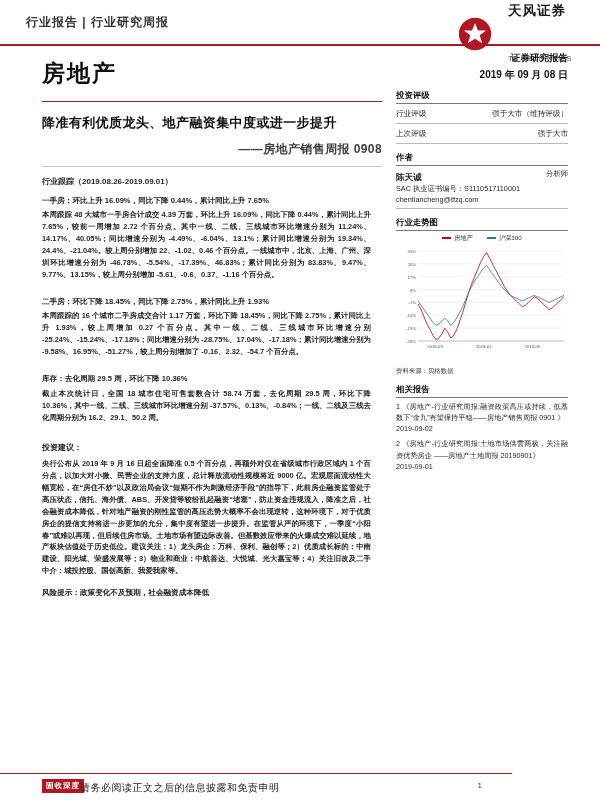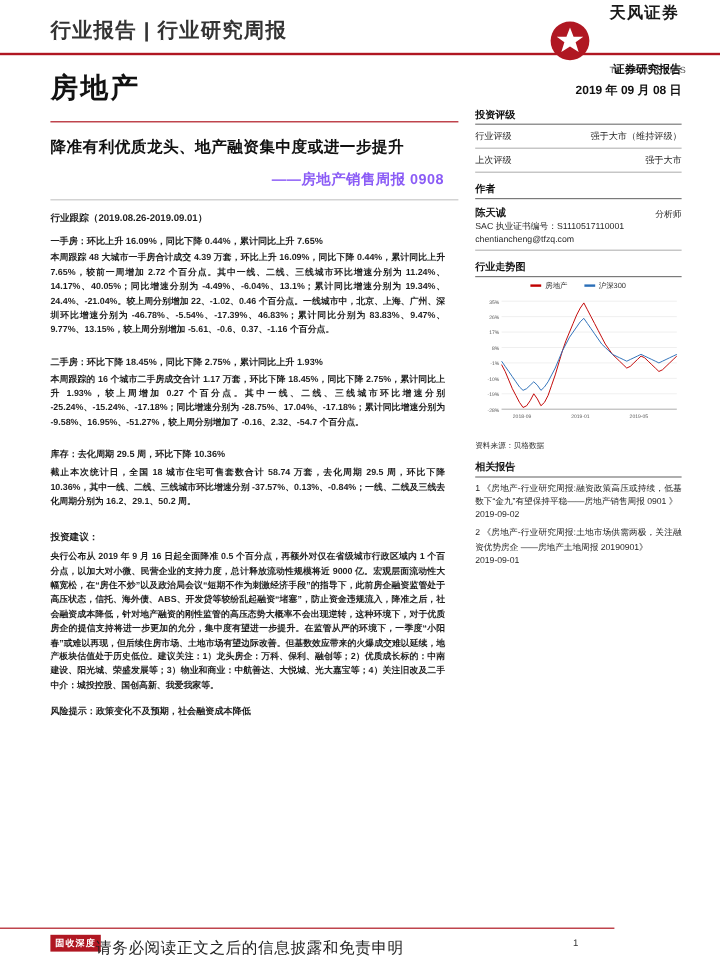--- a/index.html
+++ b/index.html
@@ -13,22 +13,22 @@
   }
   .page{position:relative;width:600px;height:800px;}
 
   
   .topbar{
     position:absolute;left:0;top:0;width:600px;height:46px;
     border-bottom:2px solid #b01722;
     box-sizing:border-box;
   }
   .topbar-label{
-    position:absolute;left:42px;top:14px;
-    font-size:17px;font-weight:bold;color:#333;
+    position:absolute;left:26px;top:14px;
+    font-size:12px;font-weight:bold;color:#333;
     letter-spacing:1px;
   }
   .logo{
     position:absolute;right:28px;top:4px;
     display:flex;align-items:center;gap:16px;
   }
   .logo-mark{width:34px;height:34px;}
   .logo-text{line-height:1.1;}
   .logo-cn{font-size:13.5px;font-weight:bold;color:#1a1a1a;letter-spacing:1px;}
   .logo-en{font-size:7.5px;color:#555;letter-spacing:0.6px;margin-top:36px;}
@@ -42,22 +42,22 @@
     padding:6px 0 10px 0;
   }
   .rule-red{border-top:1px solid #b01722;margin:2px 0 0 0;}
   .rule-grey{border-top:1px solid #c9c9c9;margin:0;}
 
   .headline{
     font-size:13px;font-weight:bold;color:#111;
     margin:12px 0 9px 0;letter-spacing:.4px;
   }
   .subhead{
-    text-align:right;font-size:12px;font-weight:bold;color:#8b5cf6;
-    margin:0 12px 8px 0;letter-spacing:.4px;
+    text-align:right;font-size:12px;font-weight:bold;color:#404040;
+    margin:0 0 8px 0;letter-spacing:.4px;
   }
 
   .body-block{font-size:7.4px;line-height:1.62;color:#1f1f1f;text-align:justify;}
   .b-strong{font-weight:bold;display:block;margin:6px 0 2px 0;font-size:7.6px;}
   .b-head{font-weight:bold;display:block;margin:9px 0 3px 0;font-size:8px;}
   .b-p{margin:0 11px 2px 0;font-weight:bold;}
   .gap{height:7px;}
 
   .risk{font-size:7.6px;font-weight:bold;margin-top:10px;}
 
@@ -74,21 +74,21 @@
   }
   .r-sec{font-size:8.4px;font-weight:bold;color:#111;margin:8px 0 2px 0;}
   .r-hr{border-top:1px solid #b8b8b8;margin:2px 0 3px 0;}
   .r-hr-dark{border-top:1px solid #7a7a7a;margin:2px 0 3px 0;}
   .r-row{display:flex;justify-content:space-between;font-size:7.6px;padding:2px 0;}
   .r-row .k{color:#1f1f1f;}
   .r-row .v{color:#1f1f1f;}
   .r-auth-name{font-size:8.6px;font-weight:bold;margin-top:3px;}
   .r-auth-line{font-size:7.3px;line-height:1.5;}
   .r-auth-role{font-size:7.3px;}
-  .author-top{display:flex;justify-content:space-between;align-items:flex-end;}
+  .author-top{display:flex;justify-content:space-between;align-items:flex-start;}
 
   
   .chartbox{width:172px;height:118px;position:relative;margin-top:4px;}
   .chart-legend{
     display:flex;gap:14px;justify-content:center;font-size:6.2px;color:#333;
     margin-bottom:1px;
   }
   .lg{display:flex;align-items:center;gap:3px;}
   .lg i{display:inline-block;width:9px;height:2px;}
   .chart-src{font-size:6.4px;color:#333;margin-top:2px;}
@@ -101,21 +101,21 @@
   .footer{
     position:absolute;left:0;bottom:0;width:512px;height:26px;
     border-top:1px solid #b01722;
   }
   .foot-badge{
     position:absolute;left:42px;top:5px;
     background:#b01722;color:#fff;font-size:7.5px;font-weight:bold;
     padding:2px 4px;letter-spacing:1px;
   }
   .foot-text{
-    position:absolute;left:80px;top:7px;font-size:13px;color:#222;letter-spacing:.5px;
+    position:absolute;left:80px;top:7px;font-size:10px;color:#222;letter-spacing:.5px;
   }
   .foot-page{position:absolute;right:30px;top:7px;font-size:8px;color:#333;}
 </style>
 </head>
 <body>
 
 <div class="page">
 
   <div class="topbar">
     <div class="topbar-label">行业报告 | 行业研究周报</div>

